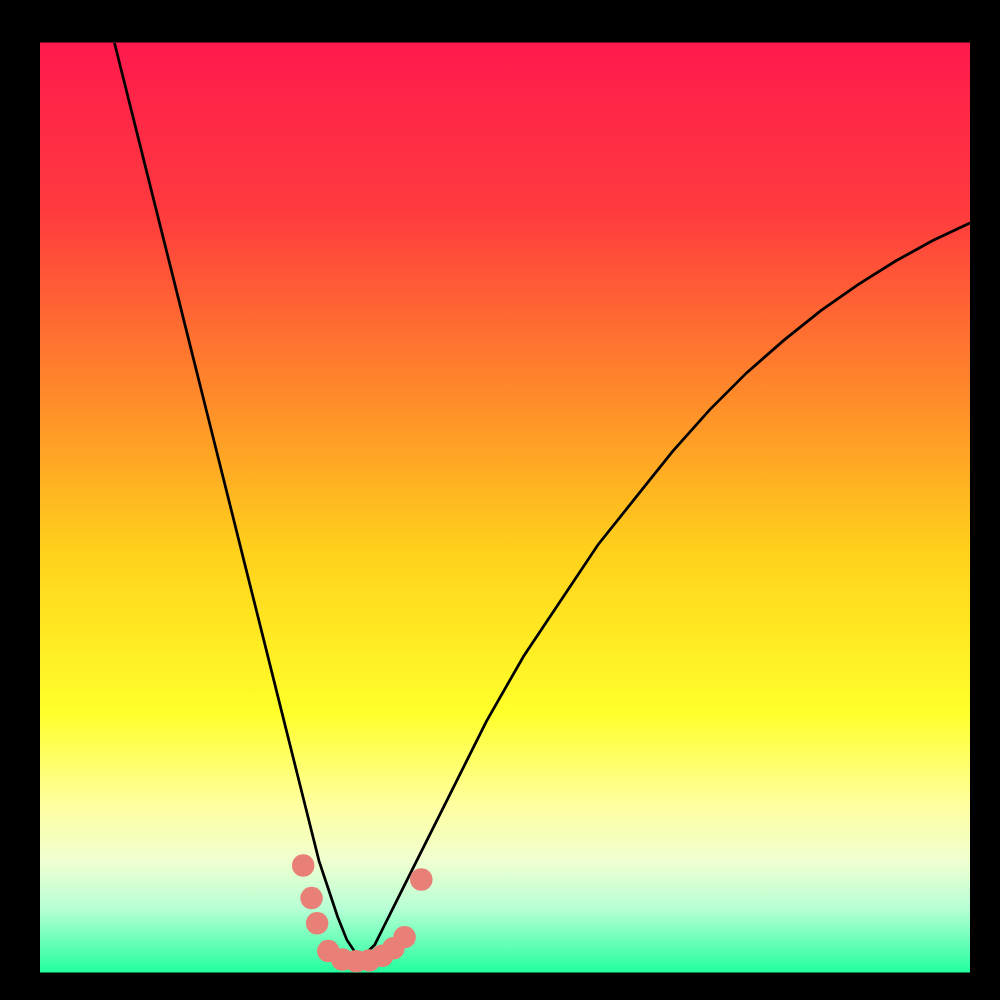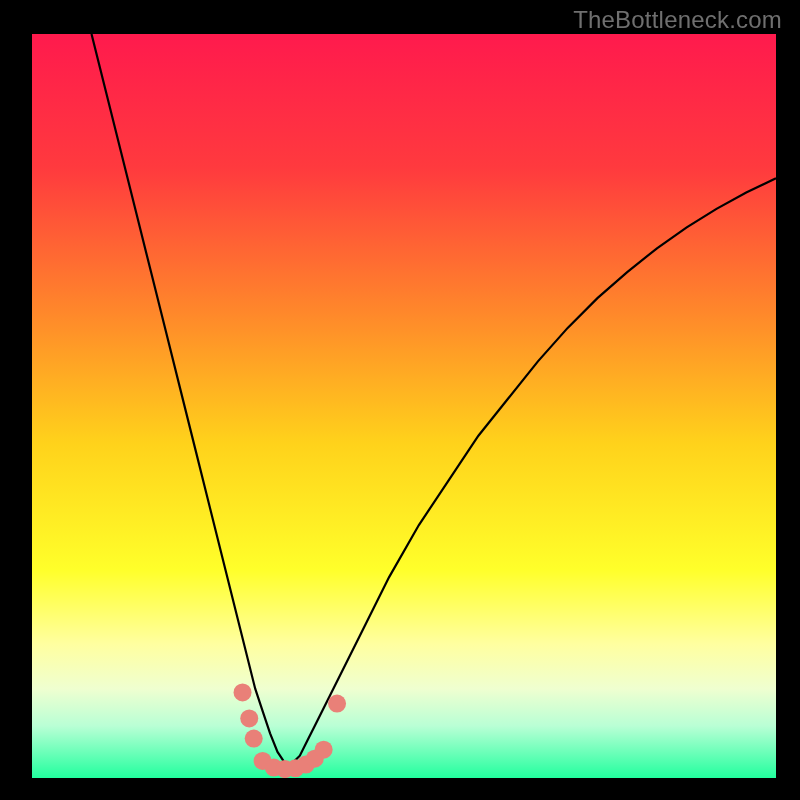--- a/index.html
+++ b/index.html
@@ -30,21 +30,20 @@
     left: 0;
     top: 0;
     width: 800px;
     height: 800px;
   }
 </style>
 </head>
 <body>
 
 <div class="stage">
-  <div class="watermark">TheBottleneck.com</div>
 
   <svg class="plot" viewBox="0 0 800 800">
     <defs>
       <linearGradient id="bg-grad" x1="0" y1="0" x2="0" y2="1">
           <stop offset="0%" stop-color="#ff1a4d"></stop>
           <stop offset="18%" stop-color="#ff3a3e"></stop>
           <stop offset="38%" stop-color="#ff8a2a"></stop>
           <stop offset="55.00000000000001%" stop-color="#ffd21b"></stop>
           <stop offset="72%" stop-color="#ffff2a"></stop>
           <stop offset="82%" stop-color="#ffffa0"></stop>

